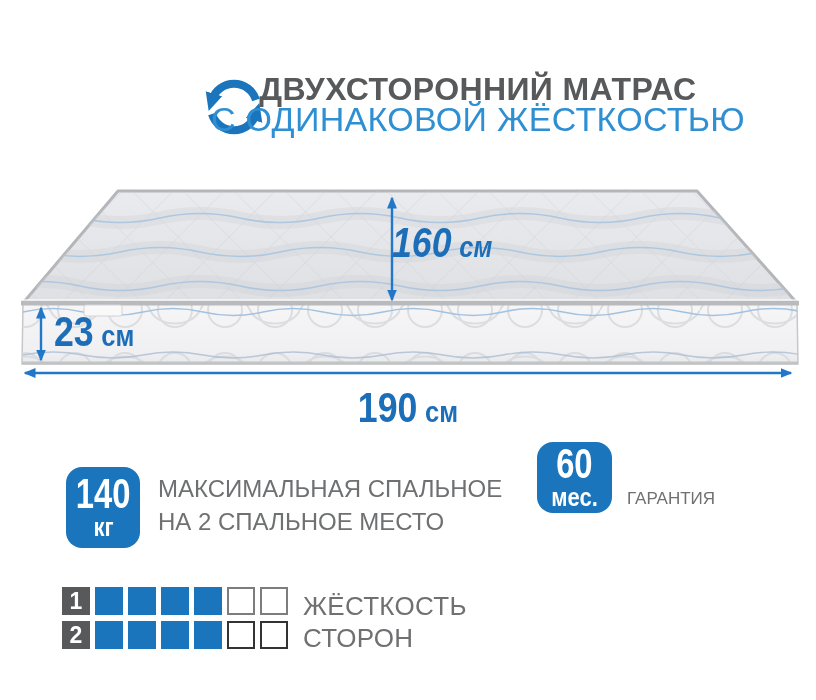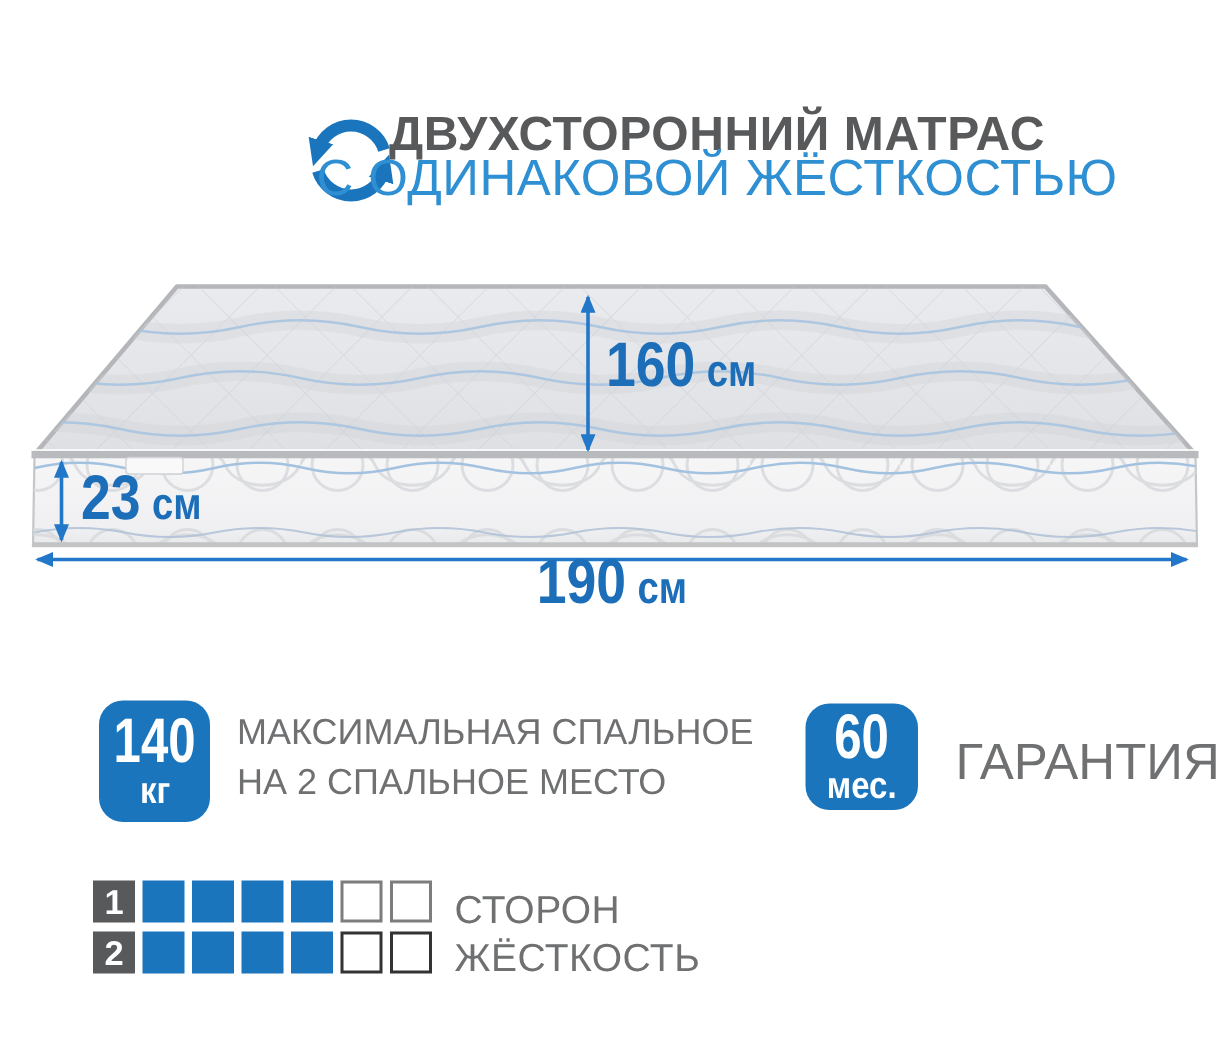--- a/index.html
+++ b/index.html
@@ -23,35 +23,35 @@
   
   .mattress-svg{position:absolute;left:0;top:160px;width:816px;height:230px;}
   .dim-arrow{stroke:var(--arrow-blue);stroke-width:2.4;fill:none;}
   .arrow-head{fill:var(--arrow-blue);}
   
   .dim-label{position:absolute;color:var(--dimension-blue);font-weight:bold;white-space:nowrap;line-height:44px;}
   .dim-label .inner{display:inline-block;transform:scaleX(.85);transform-origin:left center;}
   .dim-label .inner.center{transform-origin:center center;}
   .dim-label .value{font-size:42px;}
   .dim-label .unit{font-size:30px;margin-left:9px;}
-  #dim-length{left:404px;top:221px;}
+  #dim-length{left:392px;top:221px;font-style:italic;}
   #dim-height{left:54px;top:310px;text-align:center;}
-  #dim-width{left:0;right:0;top:366px;text-align:center;}
+  #dim-width{left:0;right:0;top:386px;text-align:center;}
   
   .badge{
     position:absolute;background:var(--accent-blue);border-radius:16px;color:#fff;
     display:flex;flex-direction:column;align-items:center;justify-content:center;
   }
   .badge .value{font-size:42px;font-weight:bold;line-height:.92;transform:scaleX(.78);}
   .badge .unit{font-size:25px;font-weight:bold;line-height:1.05;transform:scaleX(.88);}
   #badge-max-load{left:66px;top:467px;width:74px;height:81px;}
-  #badge-warranty{left:537px;top:469px;width:75px;height:71px;}
+  #badge-warranty{left:537px;top:442px;width:75px;height:71px;}
   .badge-label{position:absolute;color:var(--text-gray);white-space:nowrap;}
   #label-max-load{left:158px;top:472px;font-size:24px;line-height:33px;}
-  #label-warranty{left:627px;top:489px;font-size:34px;margin-left:10px;}
+  #label-warranty{left:627px;top:489px;font-size:17px;}
   
   .firmness{position:absolute;left:62px;top:587px;}
   .f-row{display:flex;gap:5px;margin-bottom:6px;}
   .cell{width:28px;height:28px;box-sizing:border-box;flex:0 0 auto;}
   .cell.num{
     background:var(--cell-number-bg);color:#fff;font-size:23px;font-weight:bold;
     display:flex;align-items:center;justify-content:center;
   }
   .cell.filled{background:var(--accent-blue);}
   .cell.empty{background:#fff;border:2px solid #777;}
@@ -183,17 +183,17 @@
         <div class="cell num">2</div>
         <div class="cell filled"></div>
         <div class="cell filled"></div>
         <div class="cell filled"></div>
         <div class="cell filled"></div>
         <div class="cell empty" style="border-color: rgb(51, 51, 51);"></div>
         <div class="cell empty" style="border-color: rgb(51, 51, 51);"></div>
       </div>
     </div>
   <div class="firmness-label">
+    <div>ЖЁСТКОСТЬ</div>
     <div>СТОРОН</div>
-    <div>ЖЁСТКОСТЬ</div>
   </div>
 
 </div>
 
 </body></html>

